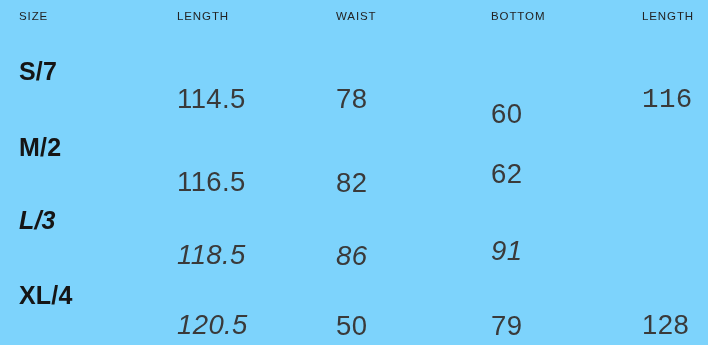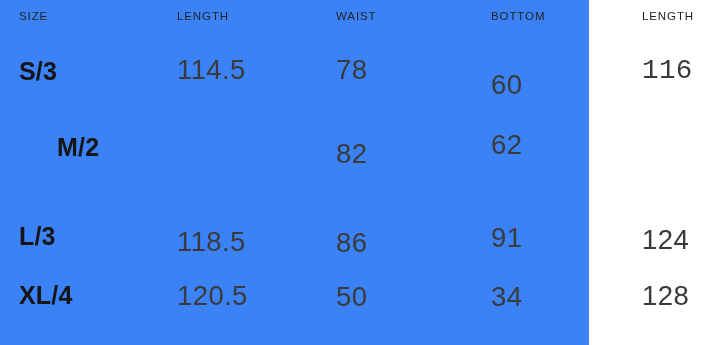--- a/index.html
+++ b/index.html
@@ -10,23 +10,23 @@
   body {
     width: 728px;
     height: 345px;
     overflow: hidden;
     font-family: "Liberation Sans", sans-serif;
     -webkit-font-smoothing: antialiased;
   }
 
   .size-chart {
     position: relative;
-    width: 589px;
+    width: 708px;
     height: 345px;
-    background: #3b82f6;
+    background: #7dd3fc;
   }
 
   
   .header-row {
     position: absolute;
     left: 0;
     top: 0;
     width: 728px;
     height: 30px;
   }
@@ -57,20 +57,21 @@
     font-size: 25px;
     font-weight: 700;
     color: #151515;
     letter-spacing: 0.2px;
   }
   .cell-num {
     font-size: 27.5px;
     font-weight: 300;
     color: #3a3a3a;
     letter-spacing: 0.4px;
+    margin-top: 29px;
   }
 
   
   .c0 { left: 19px; }
   .c1 { left: 177px; }
   .c2 { left: 336px; }
   .c3 { left: 491px; }
   .c4 { left: 642px; }
 </style>
 </head>
@@ -80,42 +81,42 @@
 
   <div class="header-row">
     <div class="col-head c0">SIZE</div>
     <div class="col-head c1">LENGTH</div>
     <div class="col-head c2">WAIST</div>
     <div class="col-head c3">BOTTOM</div>
     <div class="col-head c4">LENGTH</div>
   </div>
 
   <div class="data-row" style="top:48px;">
-    <div class="cell cell-size c0" style="top:11px;">S/3</div>
+    <div class="cell cell-size c0" style="top:11px;">S/7</div>
     <div class="cell cell-num  c1" style="top:8px;">114.5</div>
     <div class="cell cell-num  c2" style="top:8px;">78</div>
     <div class="cell cell-num  c3" style="top:23px;">60</div>
     <div class="cell cell-num  c4" style="top:9px;font-family:Liberation Mono, monospace;">116</div>
   </div>
 
   <div class="data-row" style="top:122px;">
-    <div class="cell cell-size c0" style="top:13px;margin-left:38px;">M/2</div>
+    <div class="cell cell-size c0" style="top:13px;">M/2</div>
+    <div class="cell cell-num  c1" style="top:17px;">116.5</div>
     <div class="cell cell-num  c2" style="top:18px;">82</div>
     <div class="cell cell-num  c3" style="top:9px;">62</div>
   </div>
 
-  <div class="data-row" style="top:212px;">
+  <div class="data-row" style="top:196px;font-style:italic;">
     <div class="cell cell-size c0" style="top:12px;">L/3</div>
     <div class="cell cell-num  c1" style="top:16px;">118.5</div>
     <div class="cell cell-num  c2" style="top:17px;">86</div>
     <div class="cell cell-num  c3" style="top:12px;">91</div>
-    <div class="cell cell-num  c4" style="top:14px;">124</div>
   </div>
 
   <div class="data-row" style="top:268px;">
     <div class="cell cell-size c0" style="top:15px;">XL/4</div>
-    <div class="cell cell-num  c1" style="top:14px;">120.5</div>
+    <div class="cell cell-num  c1" style="top:14px;font-style:italic;">120.5</div>
     <div class="cell cell-num  c2" style="top:15px;">50</div>
-    <div class="cell cell-num  c3" style="top:15px;">34</div>
+    <div class="cell cell-num  c3" style="top:15px;">79</div>
     <div class="cell cell-num  c4" style="top:14px;">128</div>
   </div>
 
 </div>
 
 </body></html>

